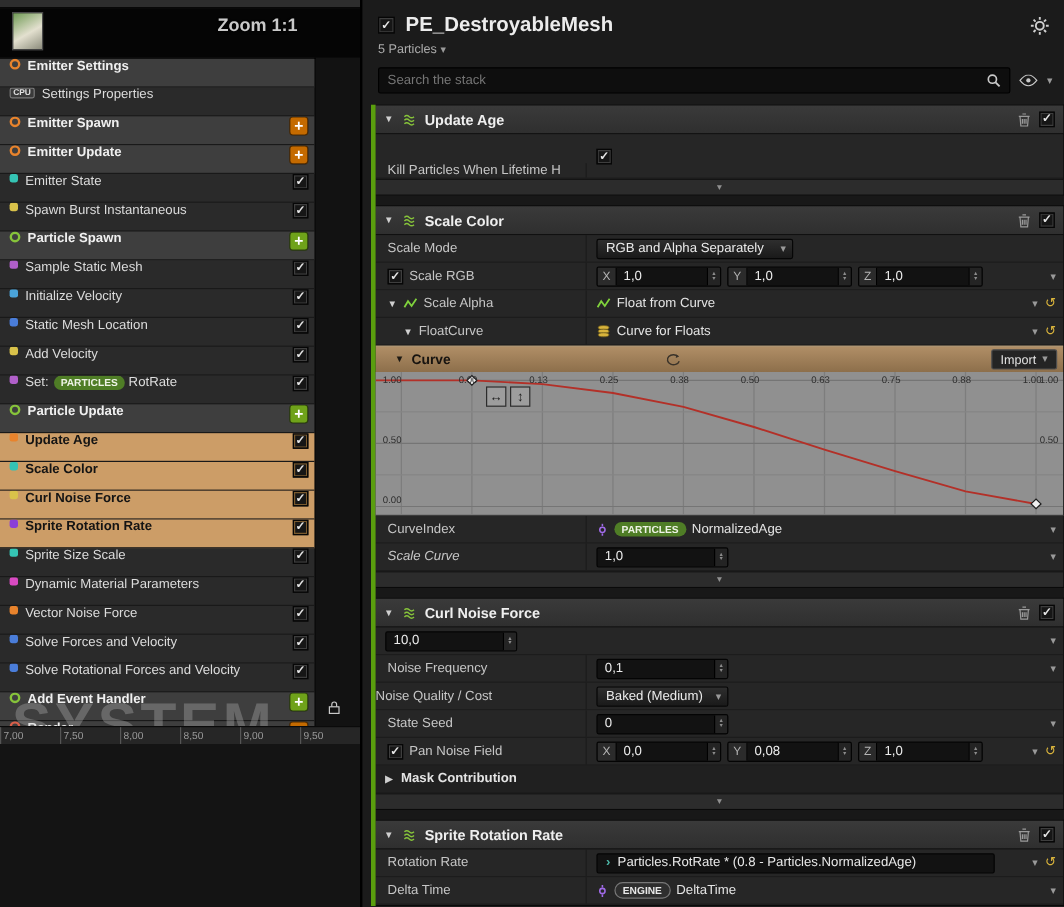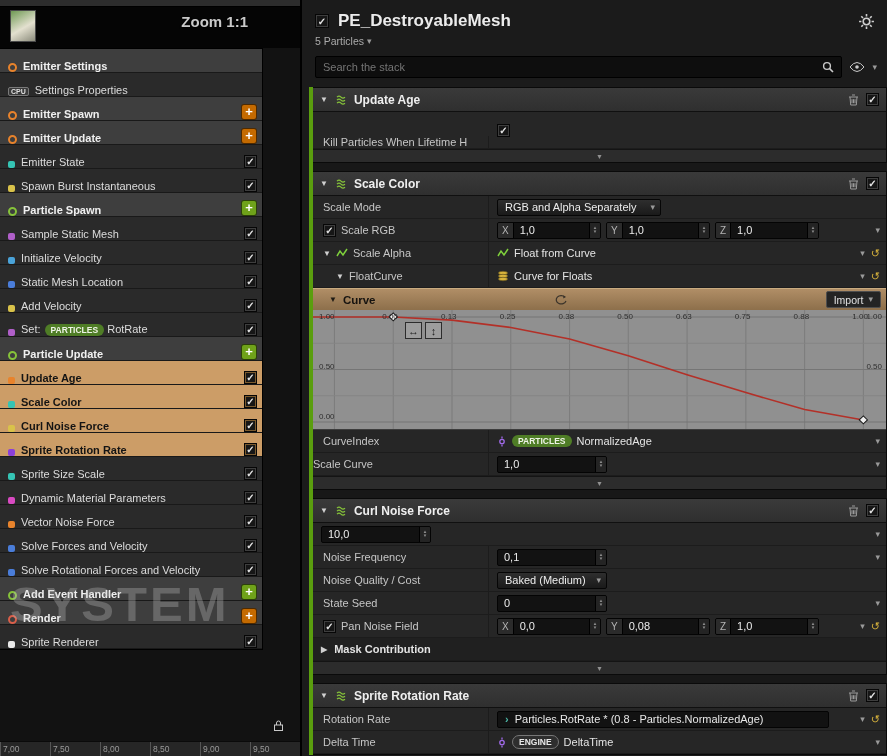--- a/index.html
+++ b/index.html
@@ -1,25 +1,25 @@
 <!DOCTYPE html>
 <html><head>
 <meta charset="utf-8">
 <style>
 *{box-sizing:border-box}
 body{margin:0;width:887px;height:756px;position:relative;background:#141414;font-family:"Liberation Sans",sans-serif;overflow:hidden;color:#ccc}
 
 
-.left-pane{position:absolute;left:0;top:0;width:300px;height:756px;background:#121212;overflow:hidden}
+.left-pane{position:absolute;left:0;top:0;width:300px;height:620px;background:#121212;overflow:hidden}
 .vtopbar{position:absolute;left:0;top:0;width:100%;height:7px;background:#2d2d2d;border-bottom:1px solid #000}
 .viewport{position:absolute;left:0;top:7px;width:100%;height:41px;background:#050505}
 .thumb{position:absolute;left:10px;top:3px;width:26px;height:32px;background:linear-gradient(150deg,#6f9a54 0%,#e3e0cf 55%,#8c8c7c 100%);border:1px solid #4a4a4a}
 .zoom-label{position:absolute;right:52px;top:6px;font-size:15px;font-weight:bold;color:#c9c9c9;text-shadow:0 1px 2px #000}
 .stack{position:absolute;left:0;top:48px;width:263px;z-index:2;border:1px solid #000;border-left:none;background:#242424}
-.srow{height:24px;display:flex;align-items:flex-end;gap:6px;padding:0 5px 0 8px;background:#2a2a2a;border-bottom:1px solid #191919;font-size:11px;color:#dcdcdc;white-space:nowrap;overflow:hidden}
+.srow{height:24px;display:flex;align-items:flex-start;gap:6px;padding:0 5px 0 8px;background:#2a2a2a;border-bottom:1px solid #191919;font-size:11px;color:#dcdcdc;white-space:nowrap;overflow:hidden}
 .srow.header{background:#3e3e3e;font-weight:bold;color:#f0f0f0}
 .srow.selected{background:#cc9d67;color:#141414;font-weight:bold}
 .slabel{flex:1;overflow:hidden;text-overflow:ellipsis}
 .micon{width:7px;height:7px;border-radius:2px;flex:none}
 .hicon{width:9px;height:9px;border-radius:50%;border:2px solid;flex:none}
 .cpu-badge{font-size:7px;font-weight:bold;color:#e0e0e0;background:#3a3a3a;border:1px solid #7a7a7a;border-radius:2px;padding:0 2px;flex:none}
 .cb{width:13px;height:13px;flex:none;background:#161616;border:1px solid #060606;box-shadow:inset 0 0 0 1px #3e3e3e;color:#e6e6e6;font-size:10px;line-height:12px;text-align:center;font-weight:bold}
 .srow.selected .cb{box-shadow:inset 0 0 0 1px #7a5a2e}
 .plusbtn{width:16px;height:16px;flex:none;border-radius:3px;border:1px solid rgba(0,0,0,.6);color:#fff;font-size:13px;font-weight:bold;line-height:14px;text-align:center}
 .sprefix{margin-right:4px}
@@ -468,21 +468,21 @@
                 </span>
                 <span class="pill">PARTICLES</span>
                 <span>NormalizedAge</span>
               </span>
               <span class="trailing">
                 <span class="caret">▾</span>
               </span>
             </div>
           </div>
           <div class="prow">
-            <div class="plabel" style="">
+            <div class="plabel" style="padding-left: 10px; font-style: italic;">
               <span>Scale Curve</span>
             </div>
             <div class="pvalue">
               <div class="numbox" style="width: 110px;">
                 <span class="numval">1,0</span>
                 <span class="spinners">
                   <span>▲</span>
                   <span>▼</span>
                 </span>
               </div>
@@ -534,21 +534,21 @@
                   <span>▲</span>
                   <span>▼</span>
                 </span>
               </div>
               <span class="trailing">
                 <span class="caret">▾</span>
               </span>
             </div>
           </div>
           <div class="prow">
-            <div class="plabel" style="padding-left: 10px;">
+            <div class="plabel" style="">
               <span>Noise Quality / Cost</span>
             </div>
             <div class="pvalue">
               <div class="dropdown" style="width: 110px;">
                 <span style="flex: 1 1 0%;">Baked (Medium)</span>
                 <span class="caret">▾</span>
               </div>
             </div>
           </div>
           <div class="prow">

